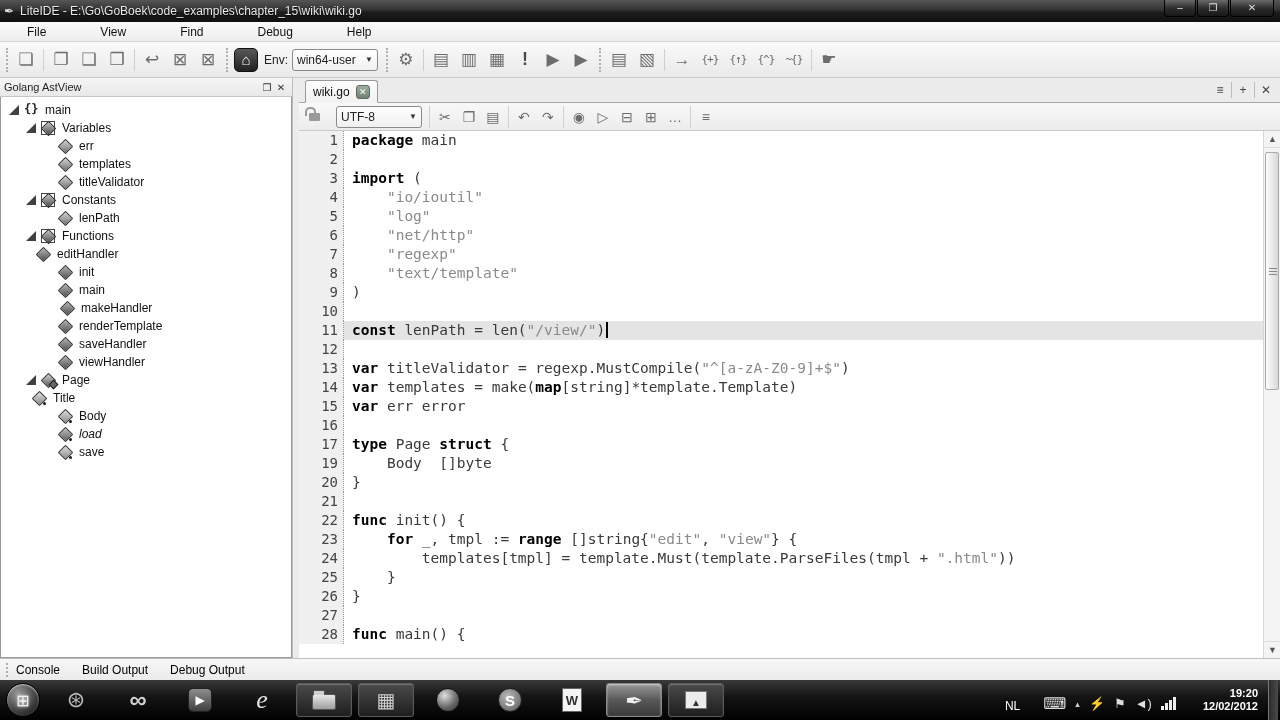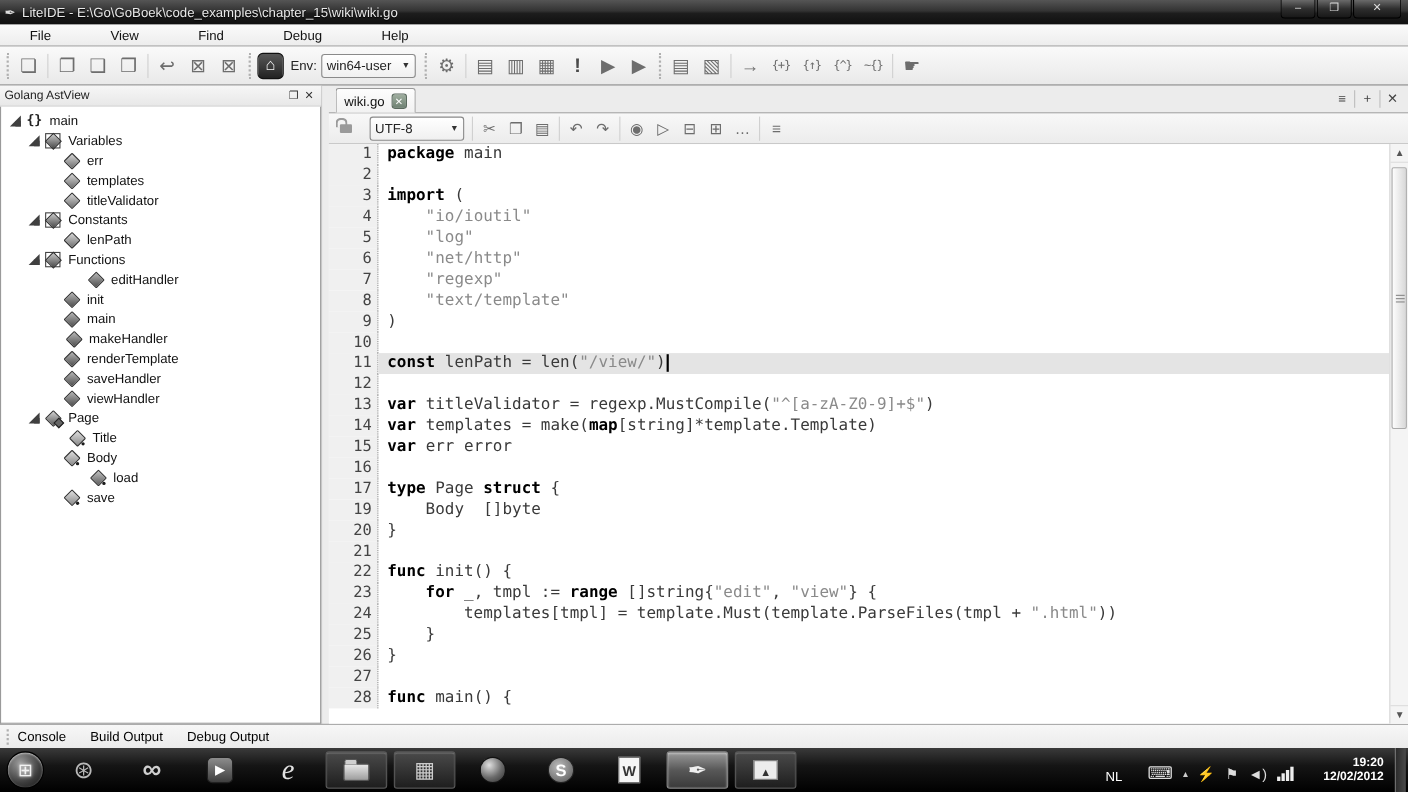--- a/index.html
+++ b/index.html
@@ -273,21 +273,21 @@
           <div class="trow" style="padding-left: 42px;">
             <span class="exp blank"></span>
             <span class="tic var"></span>
             <span>lenPath</span>
           </div>
           <div class="trow" style="padding-left: 25px;">
             <span class="exp"></span>
             <span class="tic category"></span>
             <span>Functions</span>
           </div>
-          <div class="trow" style="padding-left: 64px;">
+          <div class="trow" style="padding-left: 20px;">
             <span class="exp blank"></span>
             <span class="tic func"></span>
             <span>editHandler</span>
           </div>
           <div class="trow" style="padding-left: 42px;">
             <span class="exp blank"></span>
             <span class="tic func"></span>
             <span>init</span>
           </div>
           <div class="trow" style="padding-left: 42px;">
@@ -313,31 +313,31 @@
           <div class="trow" style="padding-left: 42px;">
             <span class="exp blank"></span>
             <span class="tic func"></span>
             <span>viewHandler</span>
           </div>
           <div class="trow" style="padding-left: 25px;">
             <span class="exp"></span>
             <span class="tic type"></span>
             <span>Page</span>
           </div>
-          <div class="trow" style="padding-left: 47px;">
+          <div class="trow" style="padding-left: 16px;">
             <span class="exp blank"></span>
             <span class="tic field"></span>
             <span>Title</span>
           </div>
           <div class="trow" style="padding-left: 42px;">
             <span class="exp blank"></span>
             <span class="tic field"></span>
             <span>Body</span>
           </div>
-          <div class="trow" style="padding-left: 66px;">
+          <div class="trow" style="padding-left: 42px; font-style: italic;">
             <span class="exp blank"></span>
             <span class="tic method"></span>
             <span>load</span>
           </div>
           <div class="trow" style="padding-left: 42px;">
             <span class="exp blank"></span>
             <span class="tic field"></span>
             <span>save</span>
           </div>
         </div>

